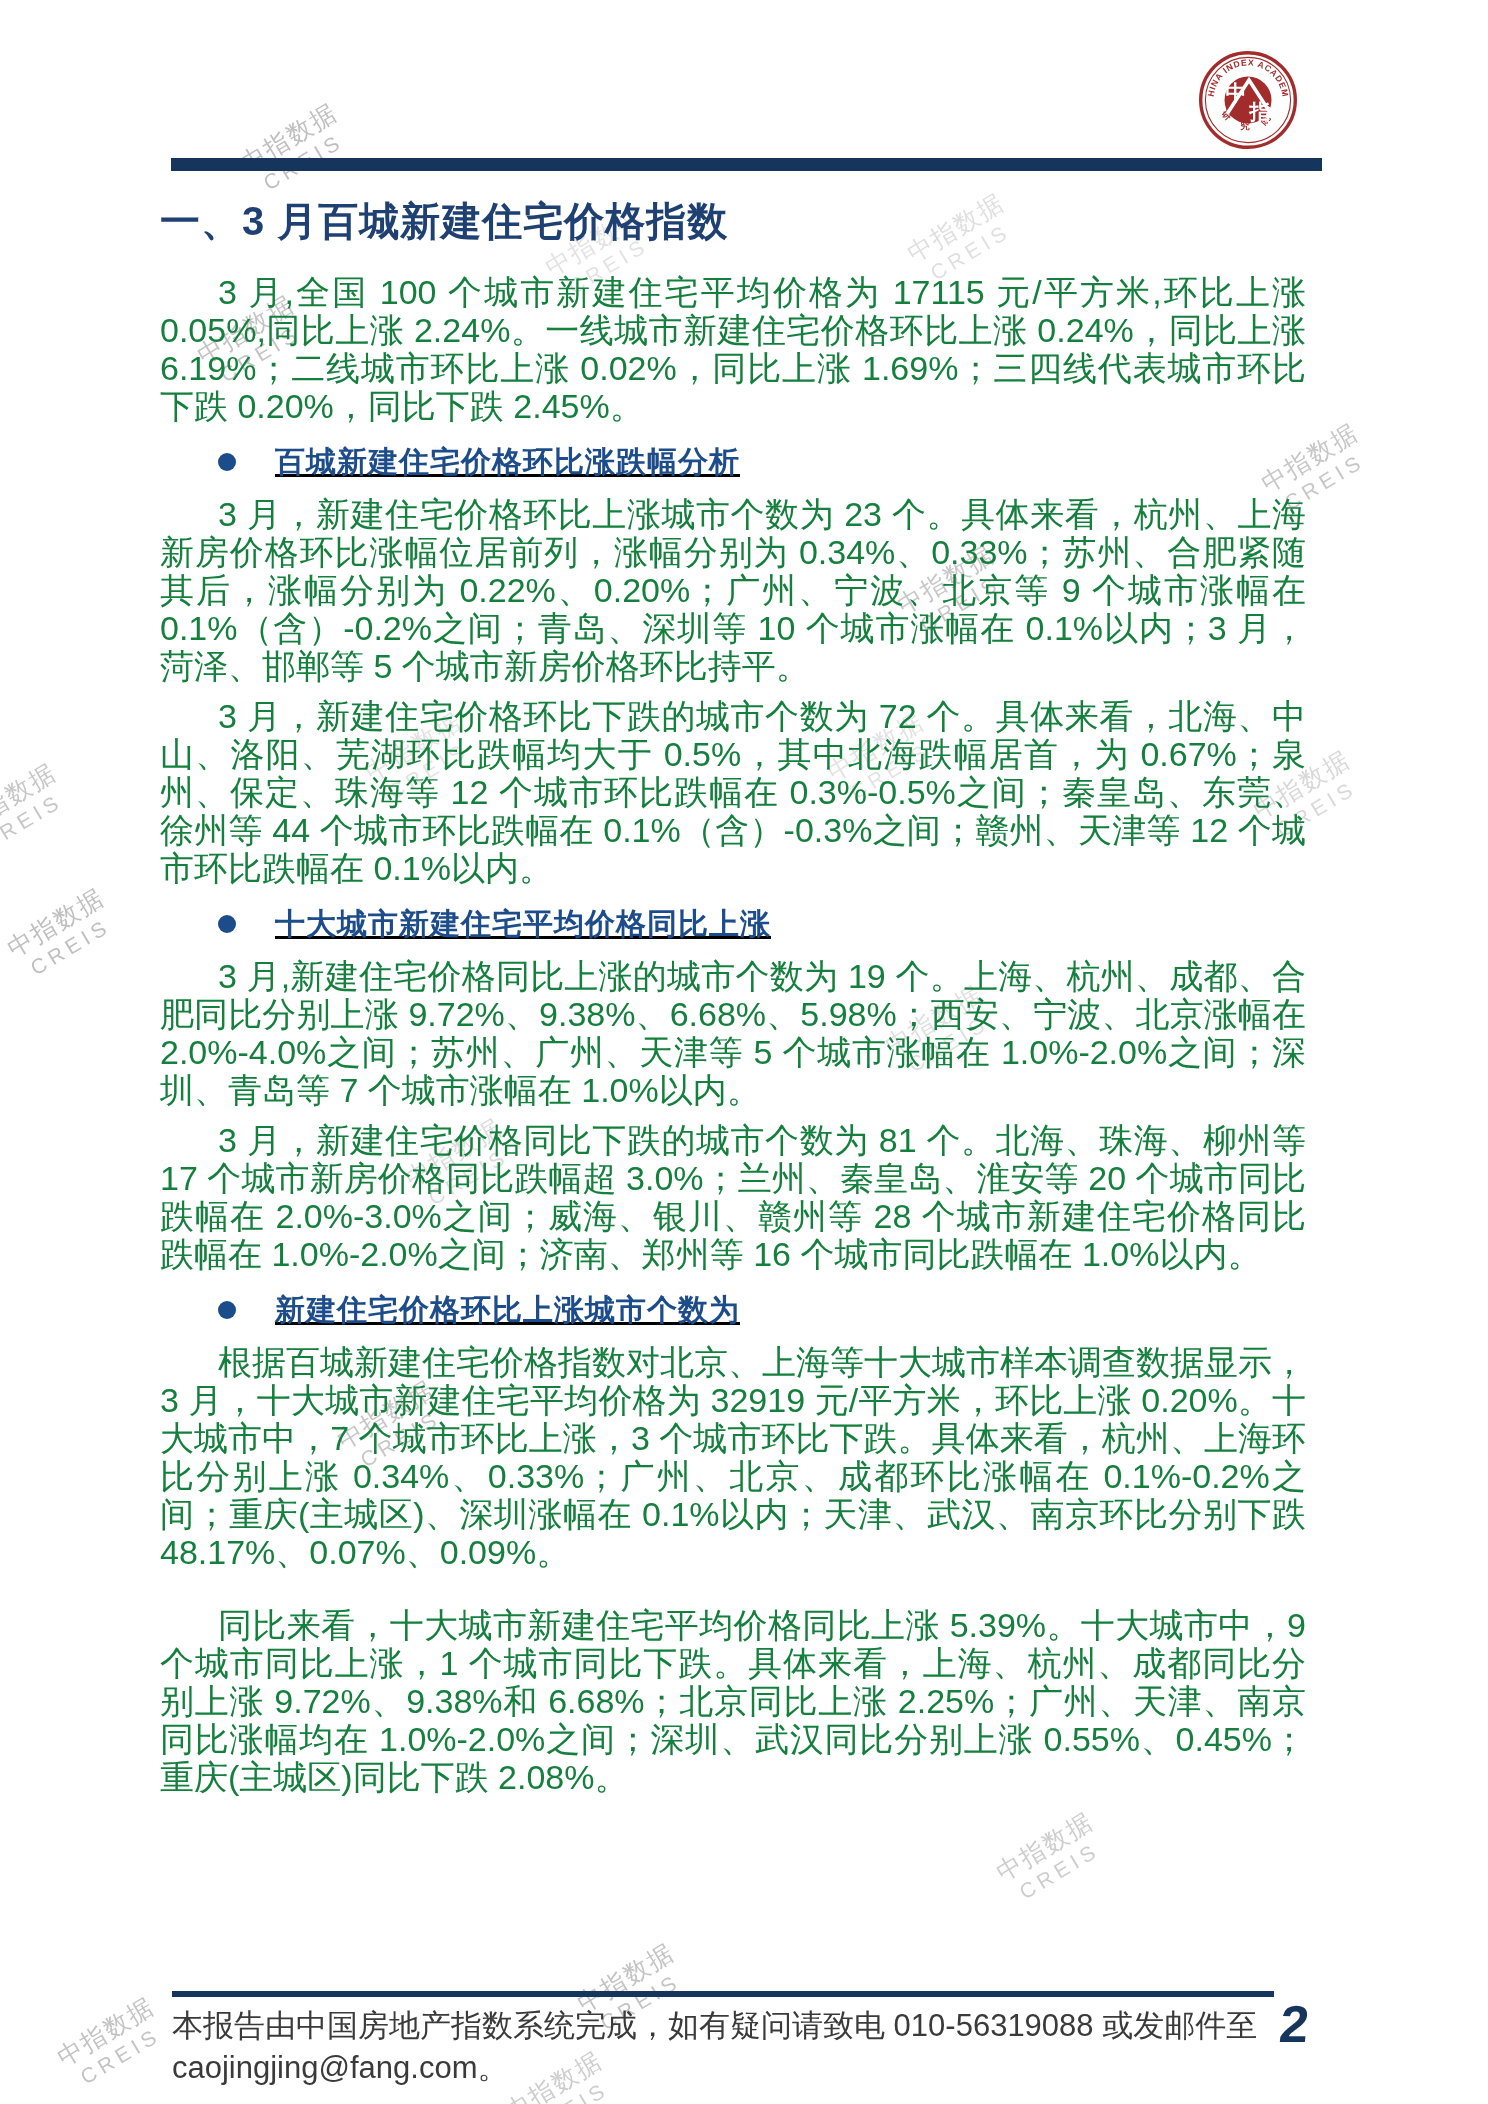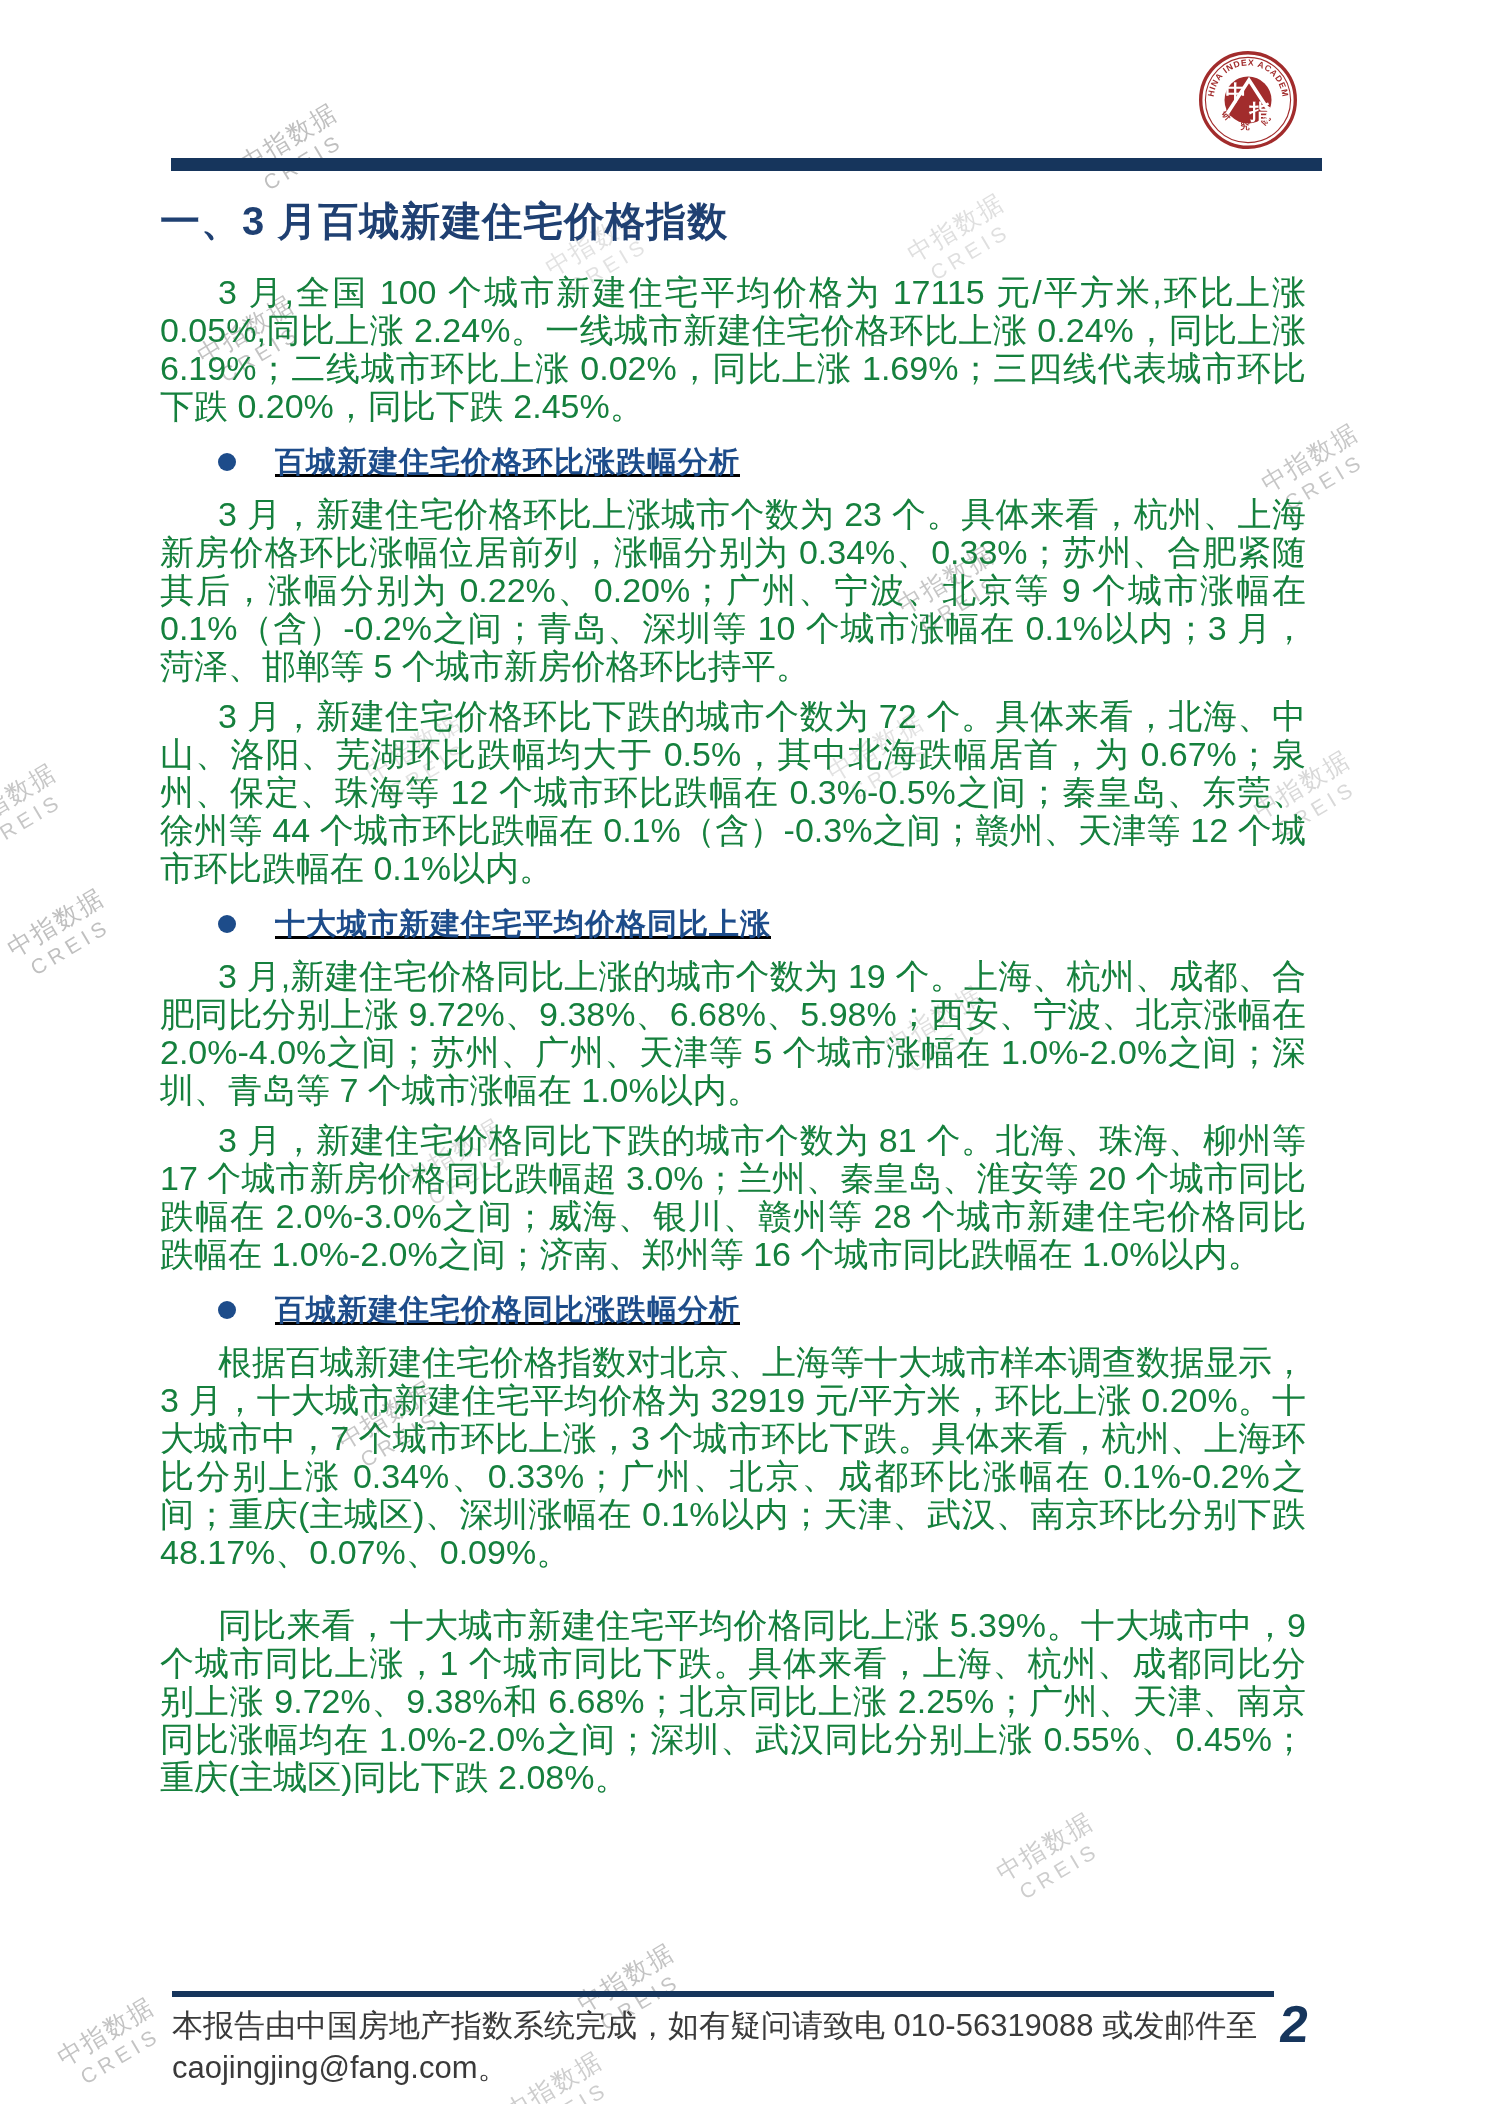--- a/index.html
+++ b/index.html
@@ -161,21 +161,21 @@
 
     <div class="subhead">
       <span class="dot"></span>
       <span class="label">十大城市新建住宅平均价格同比上涨</span>
     </div>
     <p class="body-p">3 月,新建住宅价格同比上涨的城市个数为 19 个。上海、杭州、成都、合肥同比分别上涨 9.72%、9.38%、6.68%、5.98%；西安、宁波、北京涨幅在 2.0%-4.0%之间；苏州、广州、天津等 5 个城市涨幅在 1.0%-2.0%之间；深圳、青岛等 7 个城市涨幅在 1.0%以内。</p>
     <p class="body-p">3 月，新建住宅价格同比下跌的城市个数为 81 个。北海、珠海、柳州等 17 个城市新房价格同比跌幅超 3.0%；兰州、秦皇岛、淮安等 20 个城市同比跌幅在 2.0%-3.0%之间；威海、银川、赣州等 28 个城市新建住宅价格同比跌幅在 1.0%-2.0%之间；济南、郑州等 16 个城市同比跌幅在 1.0%以内。</p>
 
     <div class="subhead">
       <span class="dot"></span>
-      <span class="label">百城新建住宅价格同比涨跌幅分析</span>
+      <span class="label">新建住宅价格环比上涨城市个数为</span>
     </div>
     <p class="body-p">根据百城新建住宅价格指数对北京、上海等十大城市样本调查数据显示，3 月，十大城市新建住宅平均价格为 32919 元/平方米，环比上涨 0.20%。十大城市中，7 个城市环比上涨，3 个城市环比下跌。具体来看，杭州、上海环比分别上涨 0.34%、0.33%；广州、北京、成都环比涨幅在 0.1%-0.2%之间；重庆(主城区)、深圳涨幅在 0.1%以内；天津、武汉、南京环比分别下跌 48.17%、0.07%、0.09%。</p>
     <p class="body-p extra-gap">同比来看，十大城市新建住宅平均价格同比上涨 5.39%。十大城市中，9 个城市同比上涨，1 个城市同比下跌。具体来看，上海、杭州、成都同比分别上涨 9.72%、9.38%和 6.68%；北京同比上涨 2.25%；广州、天津、南京同比涨幅均在 1.0%-2.0%之间；深圳、武汉同比分别上涨 0.55%、0.45%；重庆(主城区)同比下跌 2.08%。</p>
   </div>
 
   <div class="footer-line"></div>
   <div class="footer-note">本报告由中国房地产指数系统完成，如有疑问请致电 010-56319088 或发邮件至 caojingjing@fang.com。</div>
   <div class="page-number">2</div>
 
 </div>

